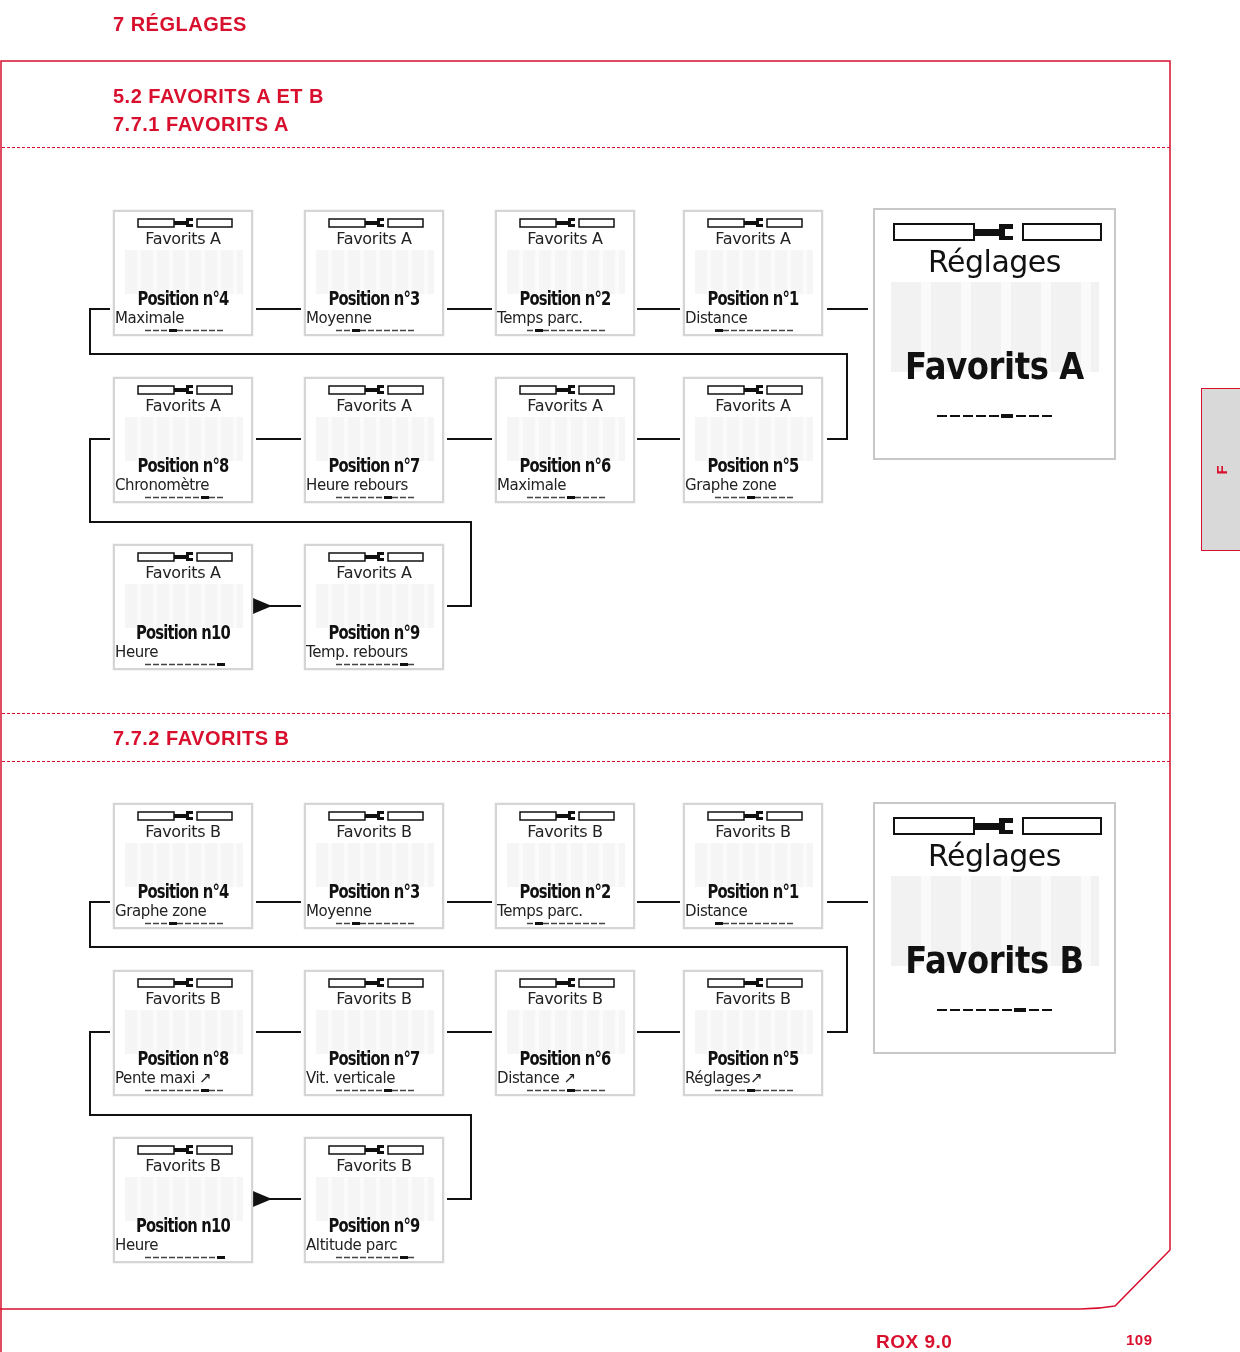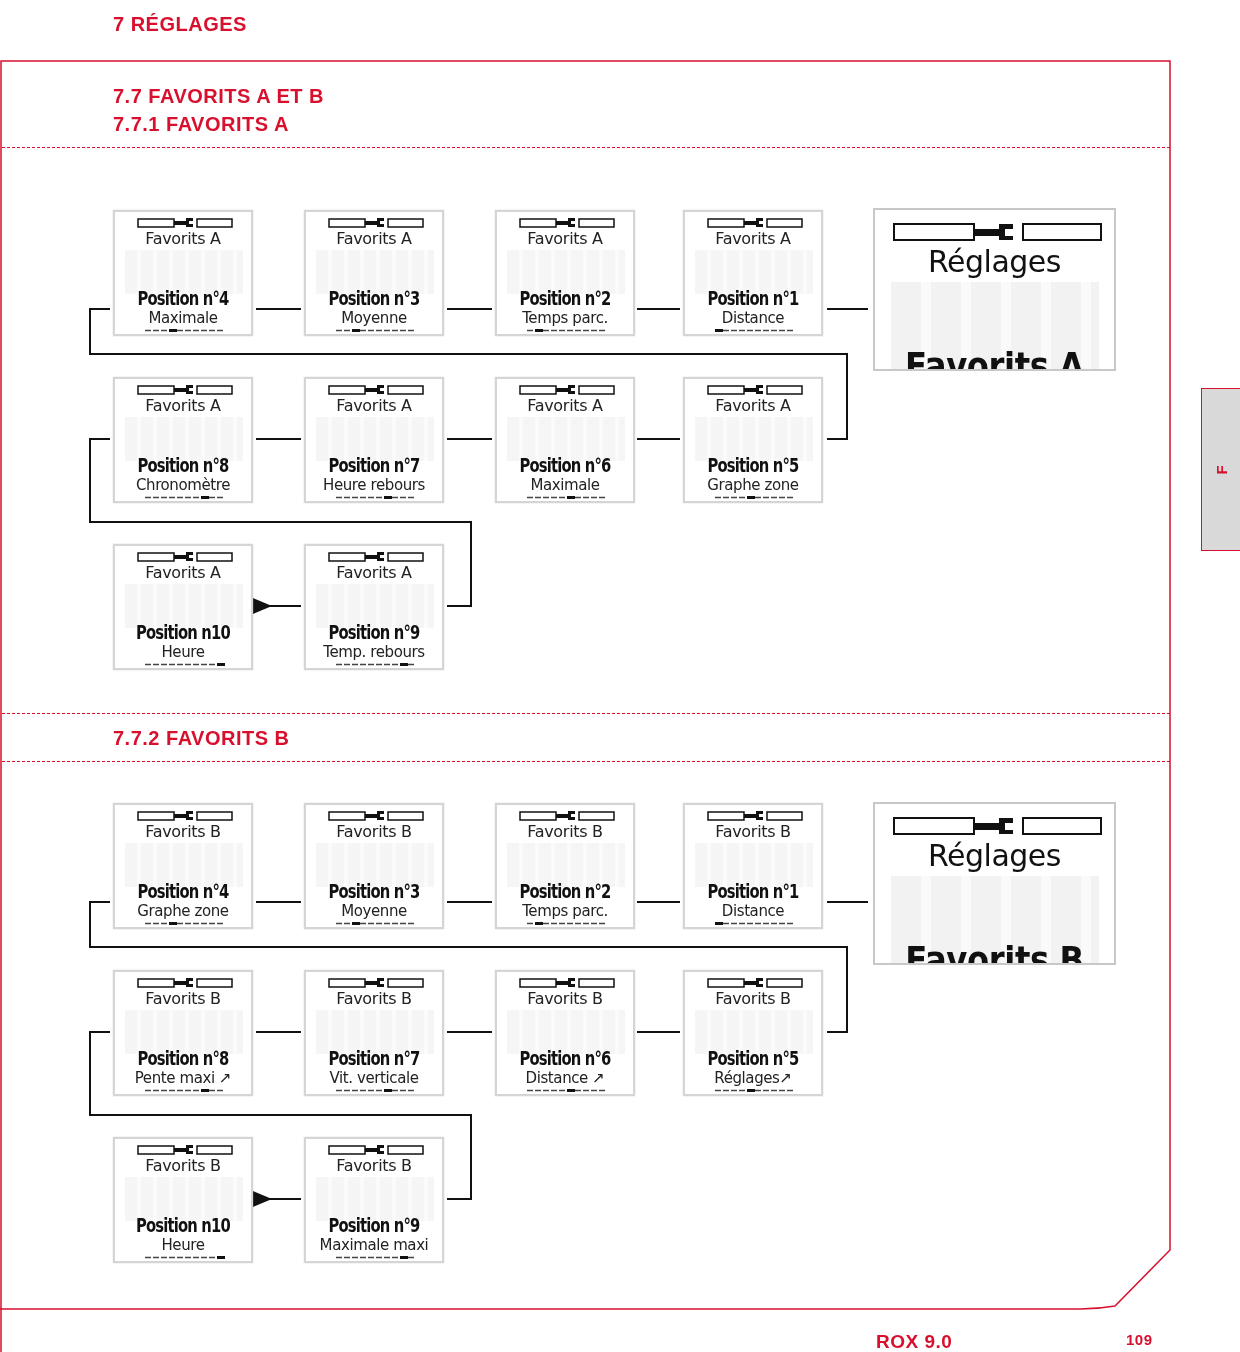--- a/index.html
+++ b/index.html
@@ -20,25 +20,25 @@
          box-sizing:border-box; box-shadow:0 0 1px #bbb; overflow:hidden; }
   .lcd .ghost { position:absolute; left:10px; top:38px; width:118px; height:44px;
                 background:
                   repeating-linear-gradient(90deg, #f3f3f3 0 12px, #fafafa 12px 16px); opacity:0.8; }
   .lcd .topbar { position:absolute; left:22px; top:5px; width:96px; height:11px; }
   .lcd .sub { position:absolute; left:0; right:0; top:17px; text-align:center; font-size:16px;
               font-family:"DejaVu Sans", sans-serif; color:#222; letter-spacing:-0.3px; }
   .lcd .pos { position:absolute; left:0; right:0; top:74px; text-align:center; font-size:20px; font-weight:bold;
               font-family:"DejaVu Sans Condensed","DejaVu Sans", sans-serif; color:#111; letter-spacing:-1px;
               transform:scaleX(0.82); }
-  .lcd .val { position:absolute; left:0; right:0; top:97px; text-align:center; font-size:15px;
+  .lcd .val { position:absolute; left:0; right:0; top:97px; text-align:left; font-size:15px;
               font-family:"DejaVu Sans", sans-serif; color:#222; letter-spacing:-0.4px; }
   .lcd .dots { position:absolute; left:30px; top:117px; width:80px; height:3px; }
 
-  .lcd-big { position:absolute; width:243px; height:163px; background:#fff; border:2px solid #c8c8c8;
+  .lcd-big { position:absolute; width:243px; height:252px; background:#fff; border:2px solid #c8c8c8;
              box-sizing:border-box; overflow:hidden; }
   .lcd-big .ghost { position:absolute; left:16px; top:72px; width:208px; height:90px;
                     background: repeating-linear-gradient(90deg, #f2f2f2 0 30px, #fafafa 30px 40px); }
   .lcd-big .topbar { position:absolute; left:18px; top:10px; width:210px; height:24px; }
   .lcd-big .sub { position:absolute; left:0; right:0; top:34px; text-align:center; font-size:30px;
                   font-family:"DejaVu Sans", sans-serif; color:#111; letter-spacing:-0.5px; }
   .lcd-big .title { position:absolute; left:0; right:0; top:134px; text-align:center; font-size:38px; font-weight:bold;
                     font-family:"DejaVu Sans", sans-serif; color:#111; transform:scaleX(0.85); letter-spacing:-0.5px; }
   .lcd-big .dots { position:absolute; left:62px; top:204px; width:116px; height:4px; }
 
@@ -46,21 +46,21 @@
 </style>
 </head>
 <body>
 
 <div class="chapter-title">7 RÉGLAGES</div>
 
 <svg class="lines" width="1240" height="1352">
   <path d="M1 1352 L1 61 L1170 61 L1170 1250 L1115 1306 Q1098 1309 1080 1309 L0 1309" fill="none" stroke="#d8102e" stroke-width="1.5"></path>
 </svg>
 
-<div class="h2" style="top:82px">7.7 FAVORITS A ET B</div>
+<div class="h2" style="top:82px">5.2 FAVORITS A ET B</div>
 <div class="h2" style="top:110px">7.7.1 FAVORITS A</div>
 <div class="dash" style="top:147px"></div>
 <div class="dash" style="top:713px"></div>
 <div class="h2" style="top:724px">7.7.2 FAVORITS B</div>
 <div class="dash" style="top:761px"></div>
 
 <div class="side-tab">
   <span>F</span>
 </div>
 
@@ -462,21 +462,21 @@
 <div class="lcd" style="left:304px; top:1137px">
   <div class="ghost"></div>
   <svg class="topbar" viewBox="0 0 96 11">
       <rect x="1" y="2" width="36" height="8" fill="none" stroke="#111" stroke-width="1.5"></rect>
       <rect x="60" y="2" width="35" height="8" fill="none" stroke="#111" stroke-width="1.5"></rect>
       <rect x="37" y="4" width="12" height="4" fill="#111"></rect>
       <path d="M49 1 L56 1 L56 4 L52 4 L52 7 L56 7 L56 10 L49 10 Z" fill="#111"></path>
     </svg>
   <div class="sub">Favorits B</div>
   <div class="pos">Position n°9</div>
-  <div class="val">Maximale maxi</div>
+  <div class="val">Altitude parc</div>
   <svg class="dots" viewBox="0 0 80 3">
       <line x1="0" y1="1.5" x2="80" y2="1.5" stroke="#444" stroke-width="1.5" stroke-dasharray="6 2"></line>
       <rect x="64" y="0" width="8" height="3" fill="#111"></rect>
     </svg>
 </div>
 
 <div class="footer-model">ROX 9.0</div>
 <div class="footer-page">109</div>
 
 </body></html>

